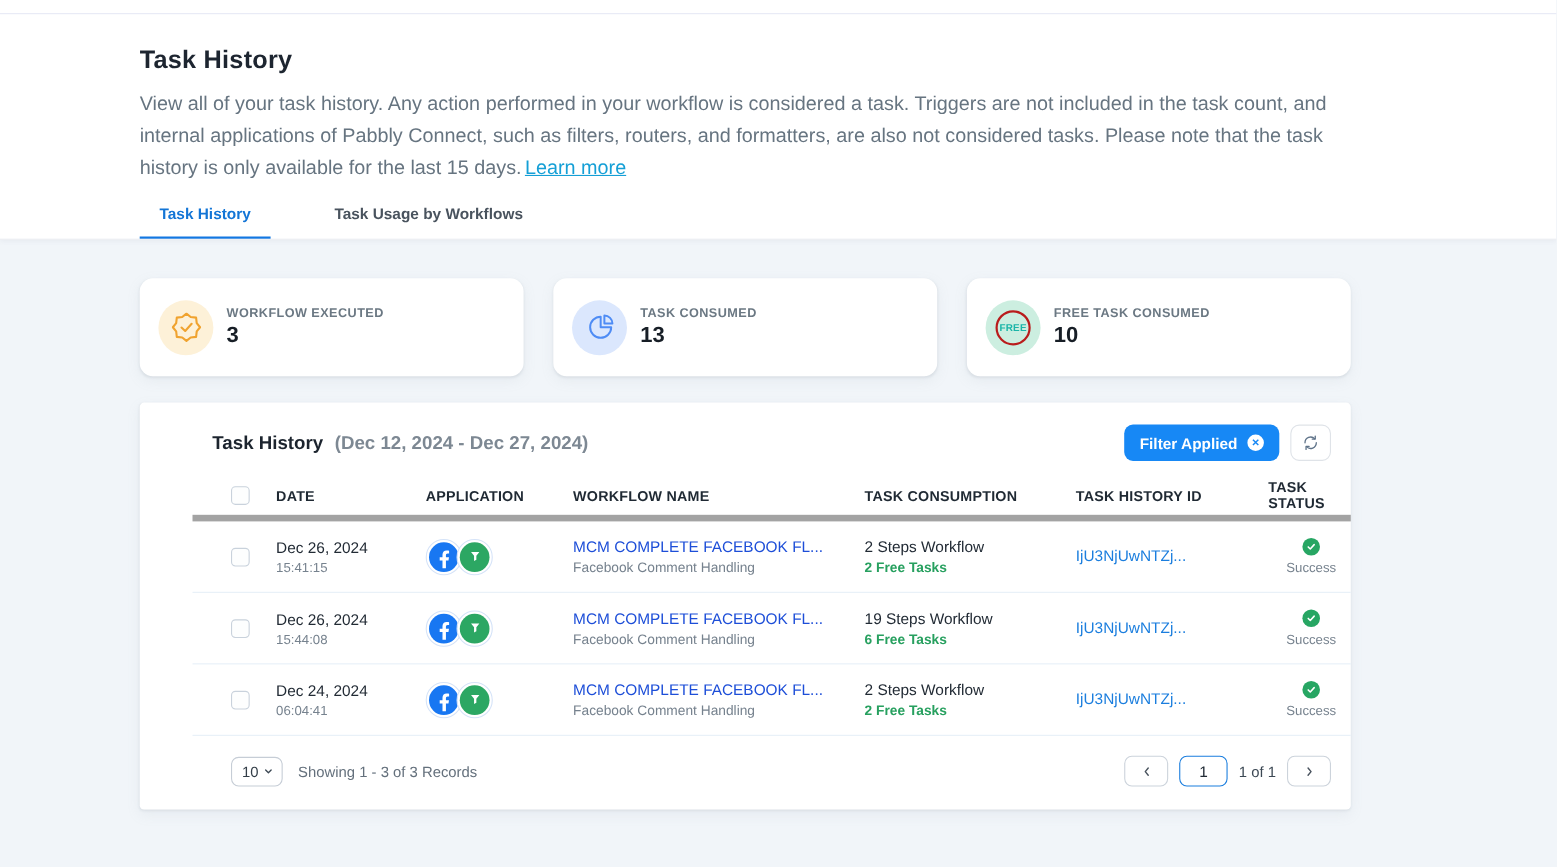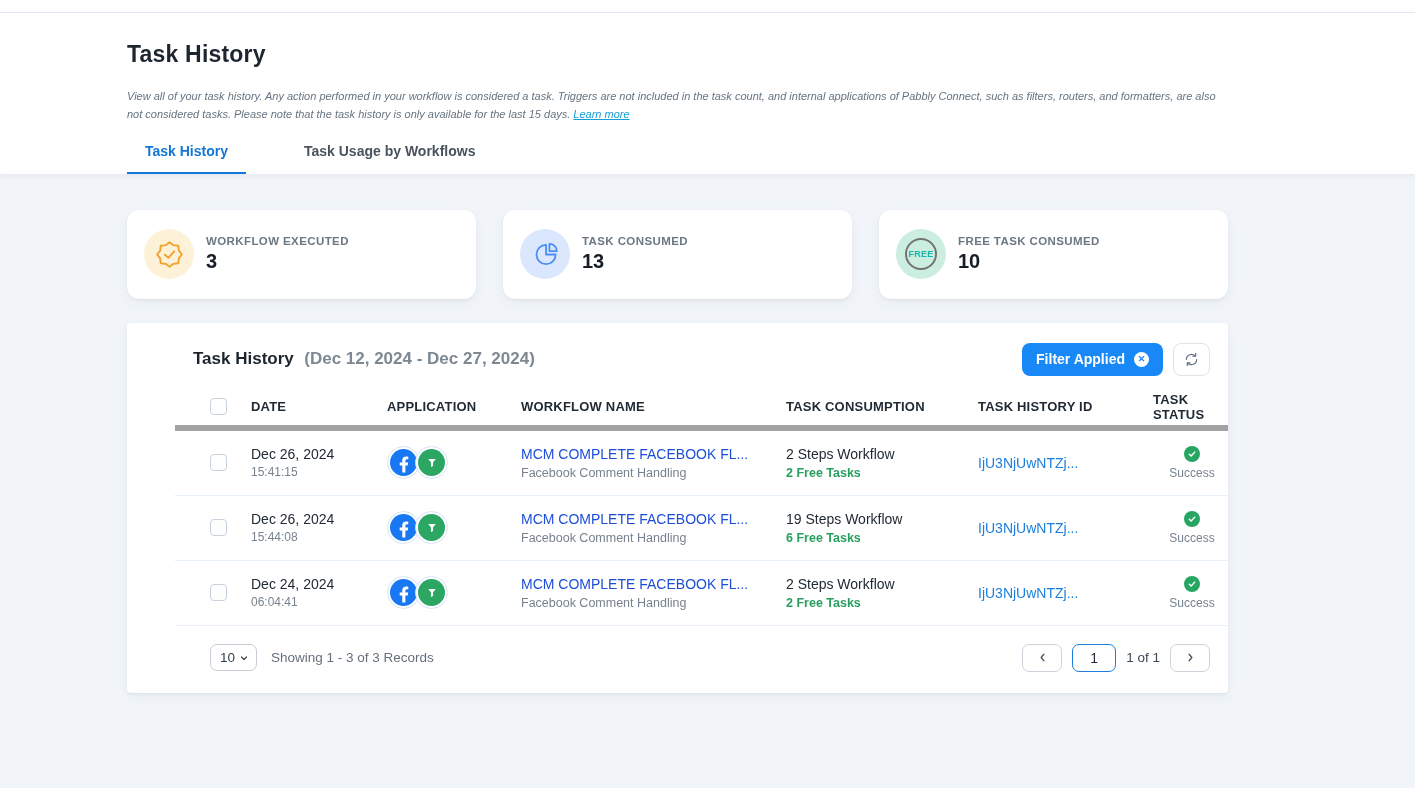--- a/index.html
+++ b/index.html
@@ -5,37 +5,37 @@
   * { box-sizing: border-box; margin: 0; padding: 0; }
   html, body { width: 1415px; height: 788px; overflow: hidden; }
   body { font-family: "Liberation Sans", sans-serif; background: #f1f5f9; }
 
   .topbar { height: 13px; background: #fff; border-bottom: 1px solid #e4e7f4; }
 
   .page-header { background: #fff; border-bottom: 1px solid #e9ebf1; box-shadow: 0 2px 4px rgba(100,110,130,.06); }
   .content { width: 1101px; margin-left: 127px; }
 
   h1.page-title { font-size: 23px; font-weight: 700; color: #1d2530; padding-top: 28px; letter-spacing: .2px; }
-  .desc { margin-top: 20px; font-size: 11px; color: #667480; line-height: 1.62; font-style: italic; }
+  .desc { margin-top: 12px; font-size: 18px; color: #667480; line-height: 1.62; }
   .learn-more { color: #149fd6; text-decoration: underline; cursor: pointer; margin-left: 3px; }
 
   .tabs { display: flex; gap: 40px; margin-top: 19px; }
   .tab { font-size: 14px; font-weight: 600; color: #49535e; padding: 0 18px 13px; cursor: pointer; }
   .tab.active { color: #1375d6; font-weight: 700; border-bottom: 2px solid #1277e1; }
 
   main { padding-top: 35px; }
 
   .stats { display: flex; gap: 27px; margin-bottom: 24px; }
   .card { flex: 1; background: #fff; border-radius: 12px; height: 89px; display: flex; align-items: center;
           padding-left: 17px; box-shadow: 0 1px 2px rgba(145,158,171,.16), 0 4px 12px rgba(145,158,171,.10); }
   .card-icon { width: 50px; height: 50px; border-radius: 50%; display: flex; align-items: center; justify-content: center; margin-right: 12px; flex: none; }
   .icon-orange { background: #fdf1d8; }
   .icon-blue   { background: #dbe7fd; }
   .icon-mint   { background: #cceee0; }
-  .free-ring { width: 32px; height: 32px; border: 2px solid #737373; border-radius: 50%; display: flex; align-items: center; justify-content: center;
+  .free-ring { width: 32px; height: 32px; border: 2px solid #b91c1c; border-radius: 50%; display: flex; align-items: center; justify-content: center;
                font-size: 9px; font-weight: 800; color: #1ab5a8; letter-spacing: .2px; }
   .card-label { font-size: 11.5px; color: #6b7883; font-weight: 600; letter-spacing: .4px; }
   .card-value { font-size: 20px; font-weight: 700; color: #171e26; margin-top: 3px; }
 
   .panel { background: #fff; border-radius: 4px; box-shadow: 0 1px 2px rgba(145,158,171,.16), 0 4px 12px rgba(145,158,171,.10); padding-left: 48px; }
   .panel-head { display: flex; justify-content: space-between; align-items: center; padding: 20px 18px 13px; }
   .pt-main { font-size: 17px; font-weight: 700; color: #1c242e; }
   .pt-range { font-size: 17px; font-weight: 700; color: #7d8893; margin-left: 6px; }
   .panel-actions { display: flex; align-items: center; }
   .filter-btn { background: #1788f5; color: #fff; border: none; border-radius: 8px; height: 33px; padding: 0 14px;

